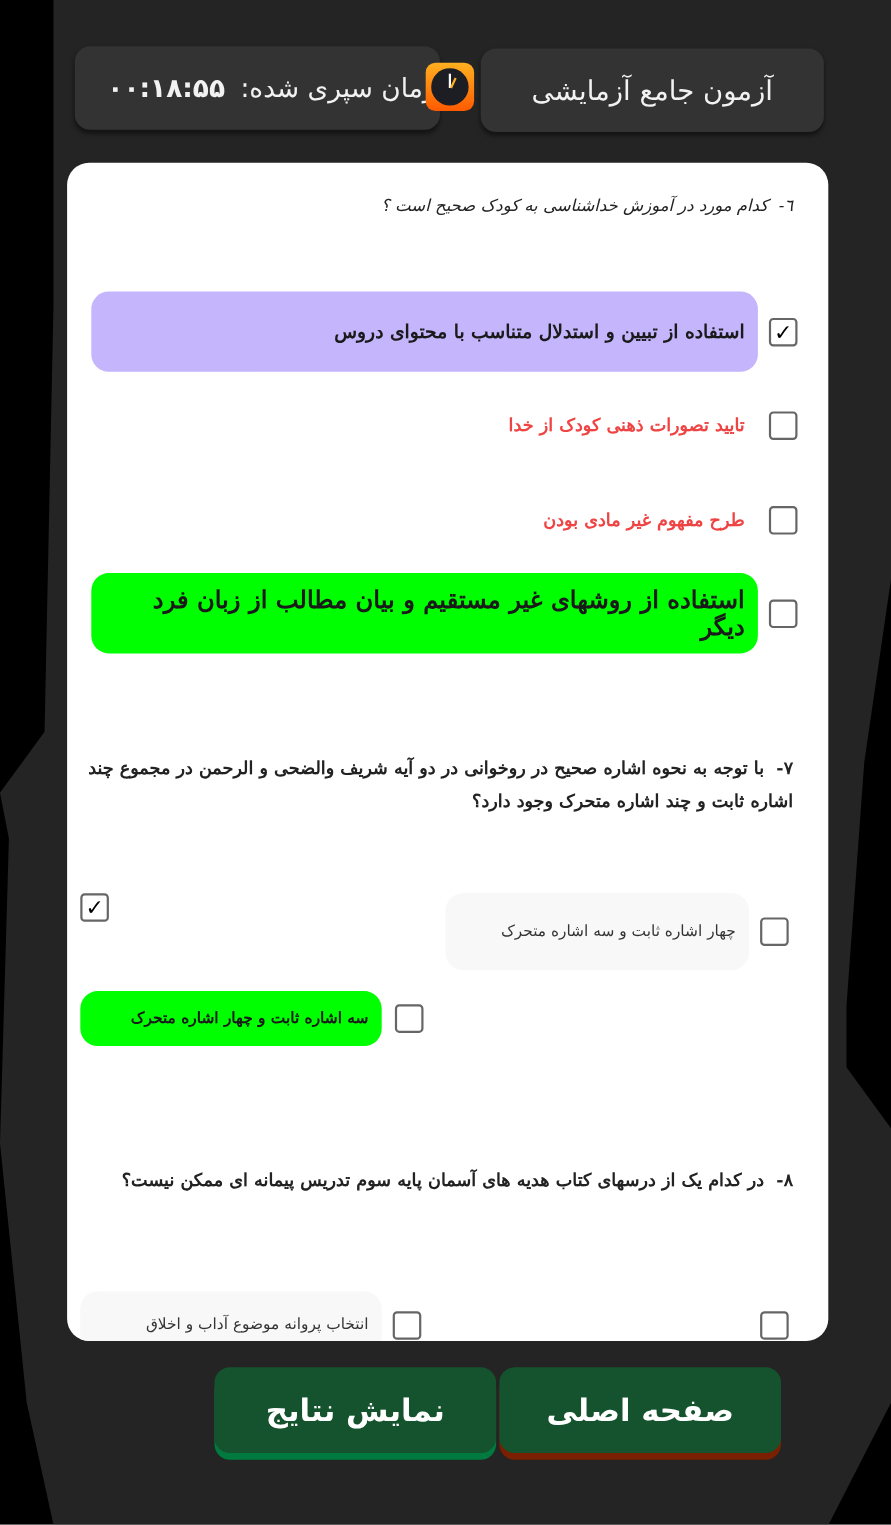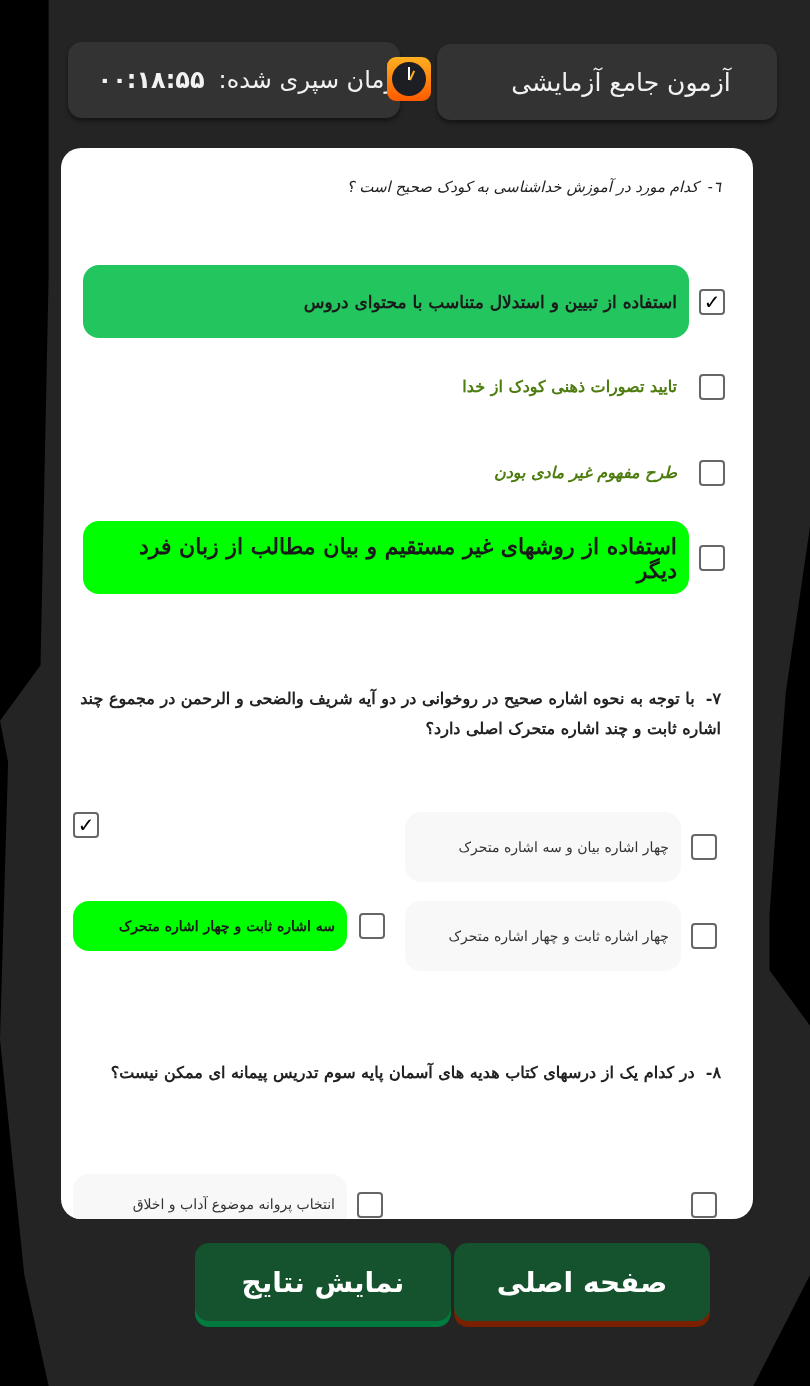--- a/index.html
+++ b/index.html
@@ -9,21 +9,21 @@
   }
   .phone {
     position:absolute; left:0; top:0; width:810px; height:1386px;
     background:#242424;
     clip-path: polygon(6% 0, 100% 0, 100% 38%, 97% 50%, 95% 66%, 95% 70%, 100% 74%, 100% 92%, 93% 100%, 6% 100%, 3% 92%, 0 75%, 1% 55%, 0 52%, 5% 48%, 6% 20%);
   }
   .header-title {
     position:absolute; left:437px; top:44px; width:312px; height:76px;
     background:#333; border-radius:14px; box-shadow:0 3px 4px rgba(0,0,0,.45);
     display:flex; align-items:center; justify-content:center;
-    color:#f2f2f2; font-size:25px; direction:rtl;padding-left:28px;
+    color:#f2f2f2; font-size:25px; direction:rtl;
   }
   .timer-box {
     position:absolute; left:68px; top:42px; width:332px; height:76px;
     background:#333; border-radius:14px; box-shadow:0 3px 4px rgba(0,0,0,.45);
     display:flex; align-items:center; justify-content:flex-start; direction:rtl;
     color:#f2f2f2; font-size:24px;
   }
   .clock-icon {
     position:absolute; left:387px; top:57px; width:44px; height:44px;
     border-radius:9px; background:linear-gradient(#ffb020,#ff5a00);
@@ -47,24 +47,24 @@
   .cb {
     width:22px; height:22px; border:2.5px solid #666; border-radius:4px; background:#fff;
     flex:none; display:flex; align-items:center; justify-content:center; color:#000;
     font-size:20px; font-weight:bold; line-height:1;
   }
   .pill {
     border-radius:16px; display:flex; align-items:center; justify-content:flex-start;
     padding:0 12px; box-sizing:border-box; font-family:"DejaVu Serif", serif;
     font-weight:bold; color:#1a1a1a; text-align:right; line-height:24px;
   }
-  .pill.red { background:#22c55e; }
+  .pill.red { background:#c4b5fd; }
   .pill.green { background:#00ff00; }
   .pill.gray { background:#f8f8f8; font-weight:normal; color:#333; }
-  .pill.plain { background:transparent; font-weight:bold; color:#4d7c0f; }
+  .pill.plain { background:transparent; font-weight:bold; color:#ef4444; }
 
   .btn {
     position:absolute; top:1243px; height:78px; width:256px; border-radius:14px;
     display:flex; align-items:center; justify-content:center; color:#fff;
     font-size:28px; font-weight:bold;
   }
   .btn-home { left:454px; background:#14532d; box-shadow:0 6px 0 #7a2000; }
   .btn-results { left:151px; background:#14532d; box-shadow:0 6px 0 #007a3f;margin-left:44px; }
 </style>
 </head>
@@ -94,48 +94,44 @@
   <div class="opt" style="right:28px; top:117px;">
     <div class="cb">✓</div>
     <div class="pill red" style="width:606px; height:73px; margin-right:10px; font-size:17px;">استفاده از تبیین و استدلال متناسب با محتوای دروس</div>
   </div>
 
   <div class="opt" style="right:28px; top:224px;">
     <div class="cb"></div>
     <div class="pill plain" style="height:30px; margin-right:10px; font-size:16px;">تایید تصورات ذهنی کودک از خدا</div>
   </div>
 
-  <div class="opt" style="right:28px; top:310px;font-style:italic;">
+  <div class="opt" style="right:28px; top:310px;">
     <div class="cb"></div>
     <div class="pill plain" style="height:30px; margin-right:10px; font-size:16px;">طرح مفهوم غیر مادی بودن</div>
   </div>
 
   <div class="opt" style="right:28px; top:373px;">
     <div class="cb"></div>
     <div class="pill green" style="width:606px; height:73px; margin-right:10px; font-size:22px;">استفاده از روشهای غیر مستقیم و بیان مطالب از زبان فرد دیگر</div>
   </div>
 
   <div class="q-text" style="top:536px; left:2px; font-size:16px; font-weight:bold;">
     <span>۷-</span>&nbsp;
-    <span>با توجه به نحوه اشاره صحیح در روخوانی در دو آیه شریف والضحی و الرحمن در مجموع چند اشاره ثابت و چند  اشاره متحرک اصلی دارد؟</span>
+    <span>با توجه به نحوه اشاره صحیح در روخوانی در دو آیه شریف والضحی و الرحمن در مجموع چند اشاره ثابت و چند  اشاره متحرک وجود دارد؟</span>
   </div>
 
   <div class="opt" style="right:36px; top:664px;">
     <div class="cb"></div>
-    <div class="pill gray" style="width:276px; height:70px; margin-right:10px; font-size:14px;">چهار اشاره بیان و سه اشاره متحرک</div>
+    <div class="pill gray" style="width:276px; height:70px; margin-right:10px; font-size:14px;">چهار اشاره ثابت و سه اشاره متحرک</div>
   </div>
 
   <div class="opt" style="left:12px; top:664px;">
     <div class="cb">✓</div>
   </div>
 
-  <div class="opt" style="right:36px; top:753px;">
-    <div class="cb"></div>
-    <div class="pill gray" style="width:276px; height:70px; margin-right:10px; font-size:14px;">چهار اشاره ثابت و چهار اشاره متحرک</div>
-  </div>
 
   <div class="opt" style="left:12px; top:753px;">
     <div class="cb"></div>
     <div class="pill green" style="width:274px; height:50px; margin-right:12px; font-size:14px;">سه اشاره ثابت و چهار اشاره متحرک</div>
   </div>
 
   <div class="q-text" style="top:910px; left:8px; font-size:16px; font-weight:bold;">
     <span>۸-</span>&nbsp;
     <span>در کدام یک از درسهای کتاب هدیه های آسمان پایه سوم تدریس پیمانه ای ممکن نیست؟</span>
   </div>

